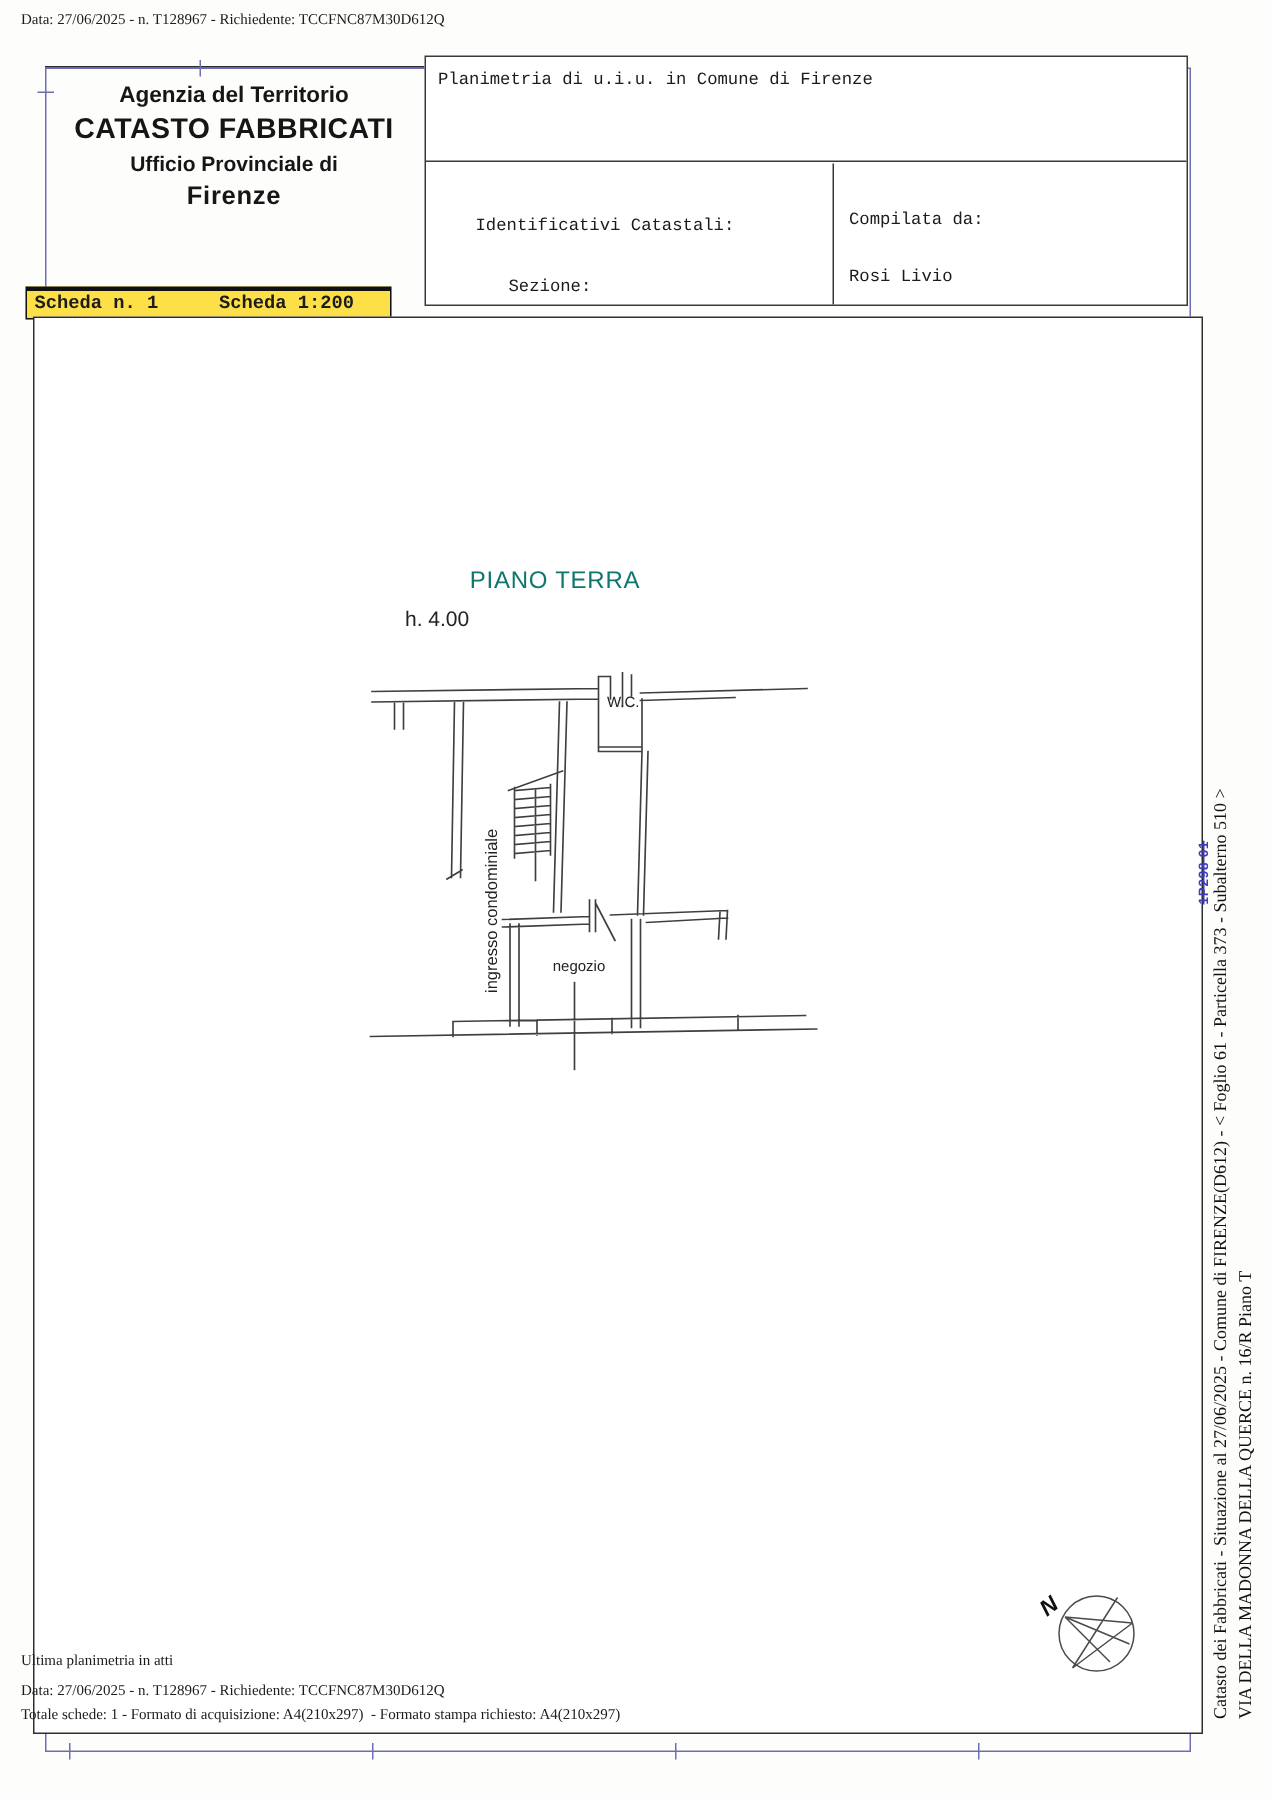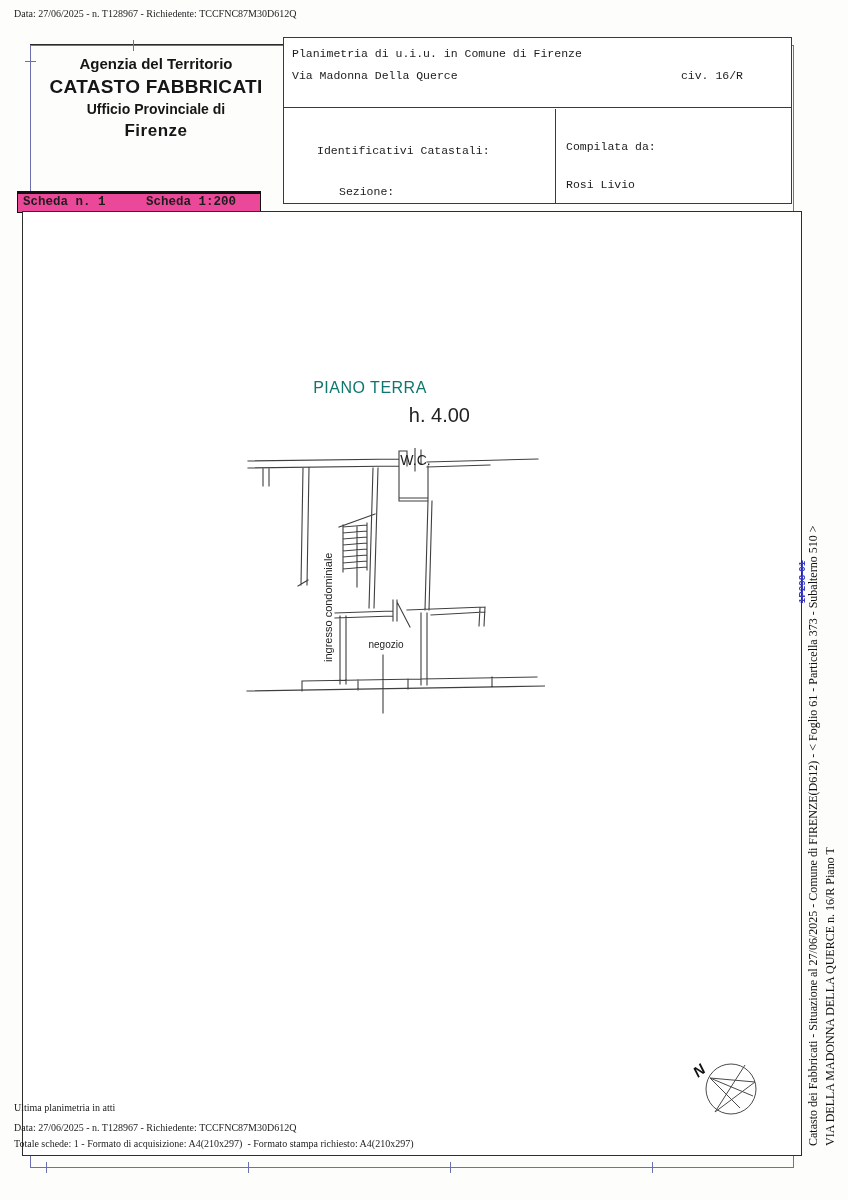--- a/index.html
+++ b/index.html
@@ -31,28 +31,28 @@
   .col1 div{line-height:15.8px;}
   .ind1{padding-left:22px;}
   .ind2{padding-left:29px;}
   .col2{flex:1;border-left:1.5px solid #3a3a3a;padding:6px 0 0 10px;box-sizing:border-box;}
   .col2 div{line-height:12.5px;}
   .gap8{height:9px;}
   .provrow{display:flex;justify-content:space-between;padding-right:14px;margin-top:12px;}
   
   .scheda{left:17px;top:191px;width:213px;height:17px;border:1.5px solid #111;border-top-width:3px;
           display:flex;justify-content:space-between;padding:1px 24px 0 5px;
-          font-family:"Liberation Mono","DejaVu Sans Mono",monospace;font-weight:bold;font-size:12.5px;background:#ec4899;}
+          font-family:"Liberation Mono","DejaVu Sans Mono",monospace;font-weight:bold;font-size:12.5px;background:#fde047;}
   
   .sheet{left:22px;top:211px;width:778px;height:943px;border:1.5px solid #2e2e2e;background:#fff;}
   .planTitle{left:270px;top:379px;width:200px;text-align:center;font-family:"Liberation Sans",sans-serif;
              font-size:16px;letter-spacing:.5px;color:#0f766e;}
-  .planH{left:270px;top:404px;width:200px;text-align:right;font-family:"Liberation Sans",sans-serif;
-         font-size:20px;color:#222;}
-  .lblWC{left:399px;top:452px;width:33px;text-align:center;font-family:"Liberation Sans",sans-serif;font-size:14px;color:#222;}
+  .planH{left:270px;top:404px;width:200px;text-align:left;font-family:"Liberation Sans",sans-serif;
+         font-size:14px;color:#222;}
+  .lblWC{left:399px;top:463px;width:33px;text-align:center;font-family:"Liberation Sans",sans-serif;font-size:10px;color:#222;}
   .lblShop{left:354px;top:639px;width:64px;text-align:center;font-family:"Liberation Sans",sans-serif;font-size:10px;color:#222;}
   .lblEntr{left:322px;top:662px;transform:rotate(-90deg);transform-origin:0 0;white-space:nowrap;
            font-family:"Liberation Sans",sans-serif;font-size:11px;color:#222;}
   
   .vtext{transform:rotate(-90deg);transform-origin:0 0;white-space:nowrap;font-size:12px;color:#111;}
   .vstamp{transform:rotate(-90deg);transform-origin:0 0;white-space:nowrap;
           font-family:"Liberation Sans",sans-serif;font-size:9px;font-weight:bold;color:#3c3cc0;
           text-decoration:line-through;letter-spacing:.5px;}
   svg{display:block;}
 </style>
@@ -82,24 +82,20 @@
 <div class="abs agency">
   <div class="ag1">Agenzia del Territorio</div>
   <div class="ag2">CATASTO FABBRICATI</div>
   <div class="ag3">Ufficio Provinciale di</div>
   <div class="ag4">Firenze</div>
 </div>
 
 <div class="abs hbox">
   <div class="sec1">
     <div class="mono mline">Planimetria di u.i.u. in Comune di Firenze</div>
-    <div class="mono mline row">
-      <span>Via Madonna Della Querce</span>
-      <span>civ. 16/R</span>
-    </div>
   </div>
   <div class="hdiv"></div>
   <div class="sec2">
     <div class="col1 mono">
       <div>Identificativi Catastali:</div>
       <div class="ind1">Sezione:</div>
       <div class="ind2">Foglio: 61</div>
       <div>Particella: 373</div>
       <div>Subalterno: 510</div>
     </div>

